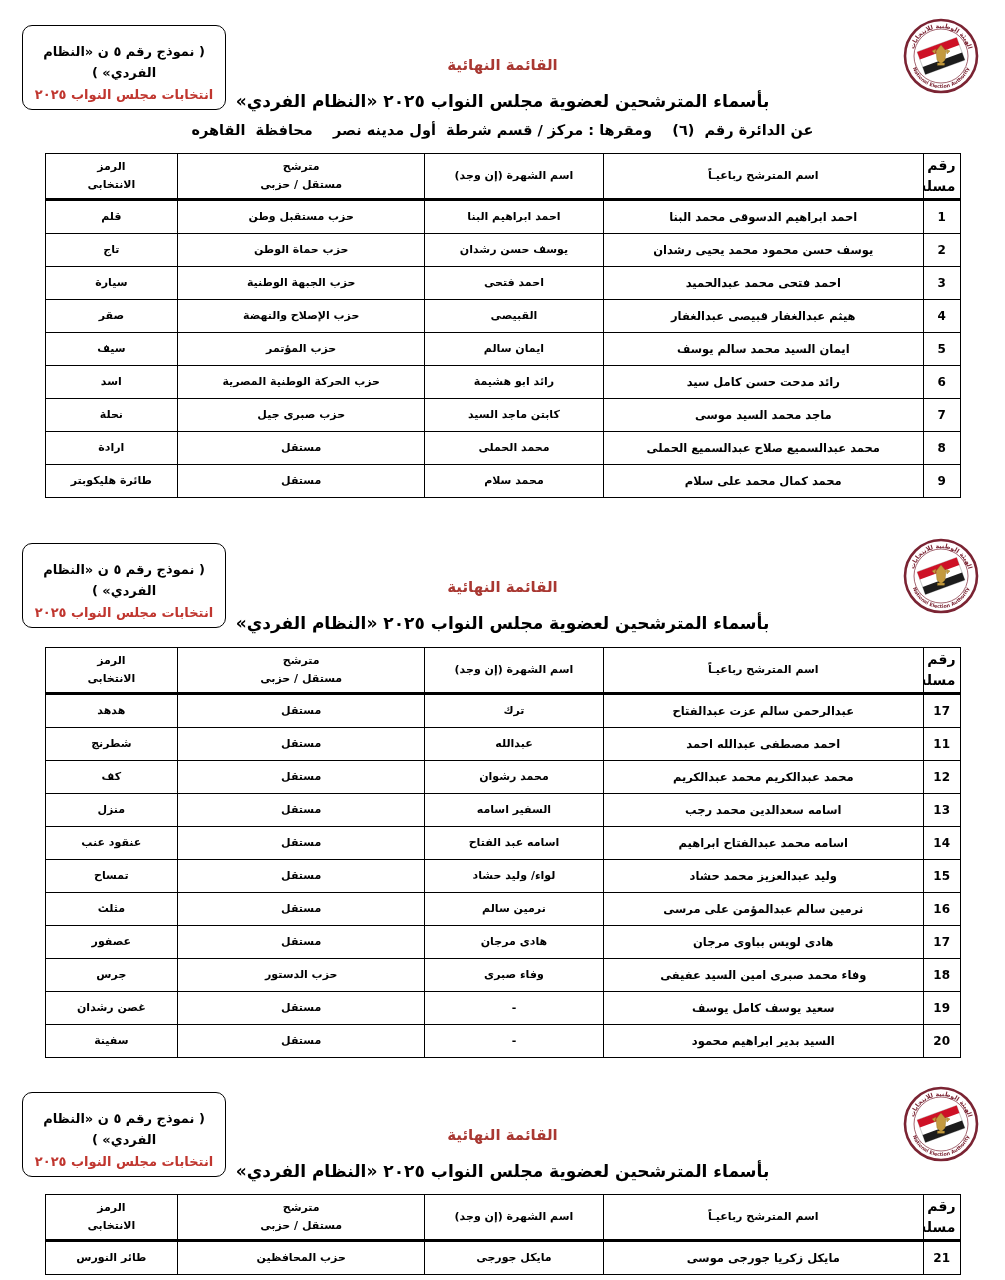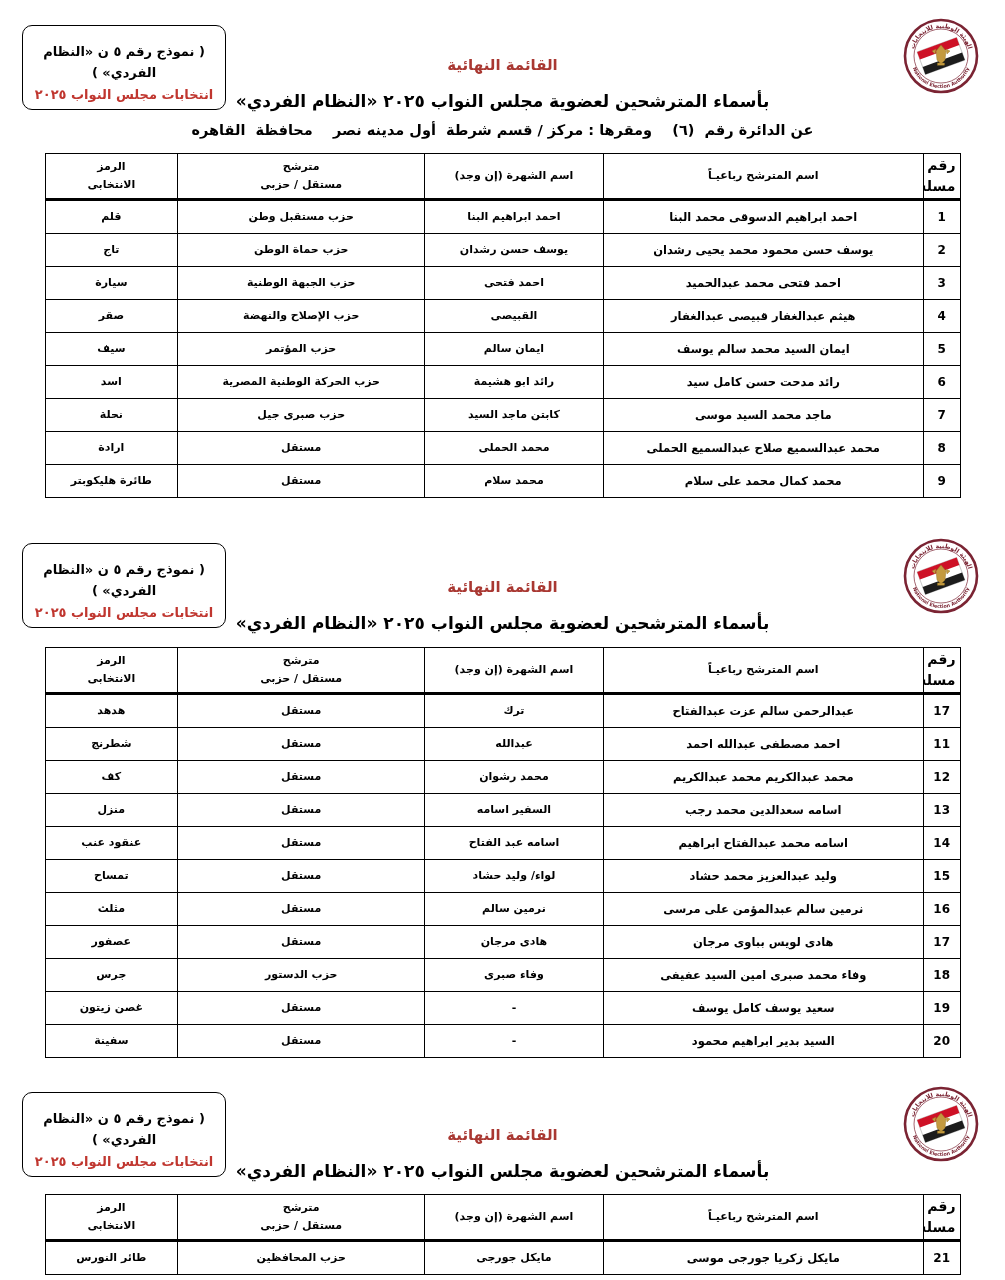--- a/index.html
+++ b/index.html
@@ -303,21 +303,21 @@
           <td class="c-name">وفاء محمد صبرى امين السيد عفيفى</td>
           <td class="c-alias">وفاء صبرى</td>
           <td class="c-affiliation">حزب الدستور</td>
           <td class="c-symbol">جرس</td>
         </tr>
         <tr>
           <td class="c-serial">19</td>
           <td class="c-name">سعيد يوسف كامل يوسف</td>
           <td class="c-alias">-</td>
           <td class="c-affiliation">مستقل</td>
-          <td class="c-symbol">غصن زيتون</td>
+          <td class="c-symbol">غصن رشدان</td>
         </tr>
         <tr>
           <td class="c-serial">20</td>
           <td class="c-name">السيد بدير ابراهيم محمود</td>
           <td class="c-alias">-</td>
           <td class="c-affiliation">مستقل</td>
           <td class="c-symbol">سفينة</td>
         </tr>
       </tbody>
   </table>

